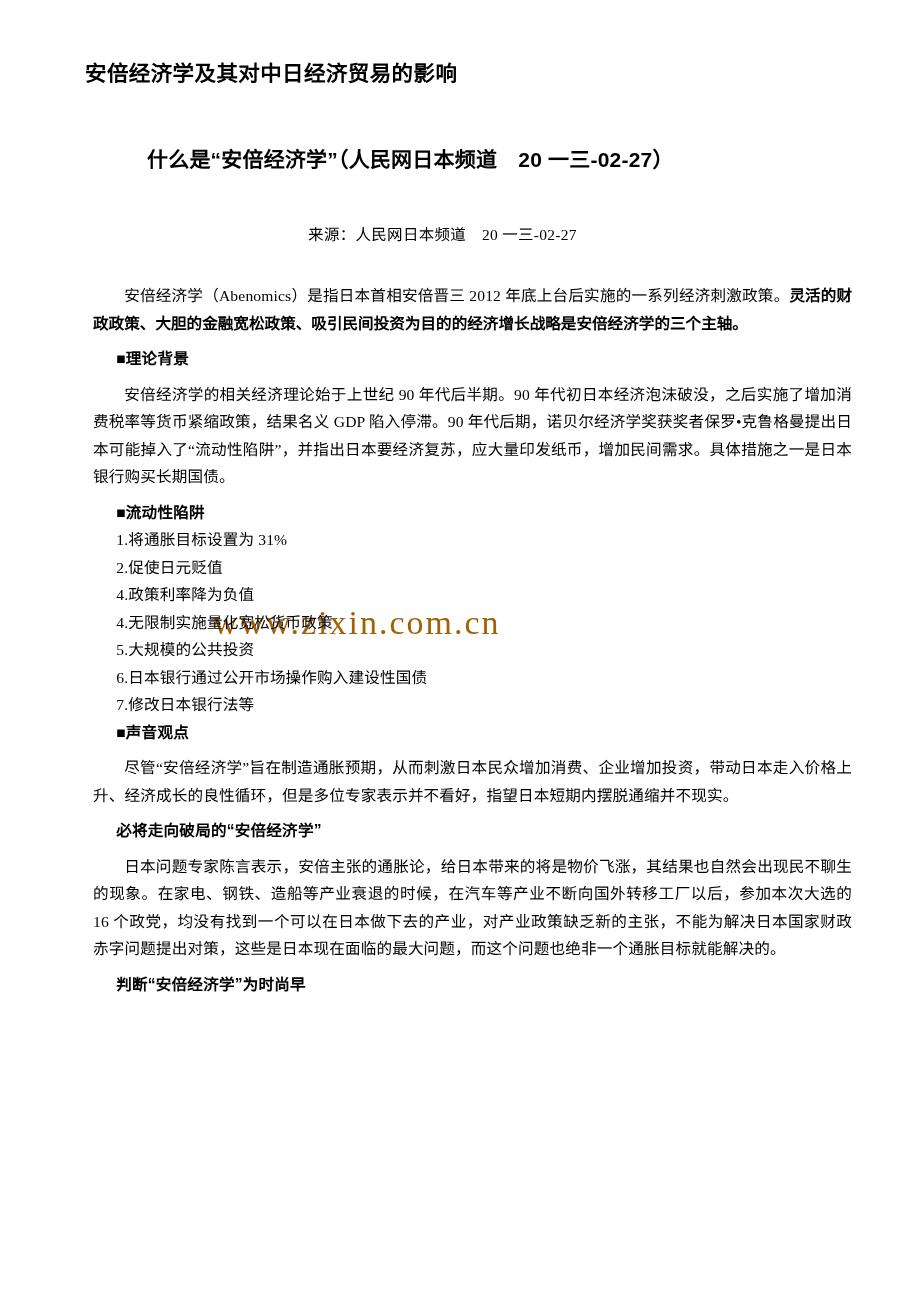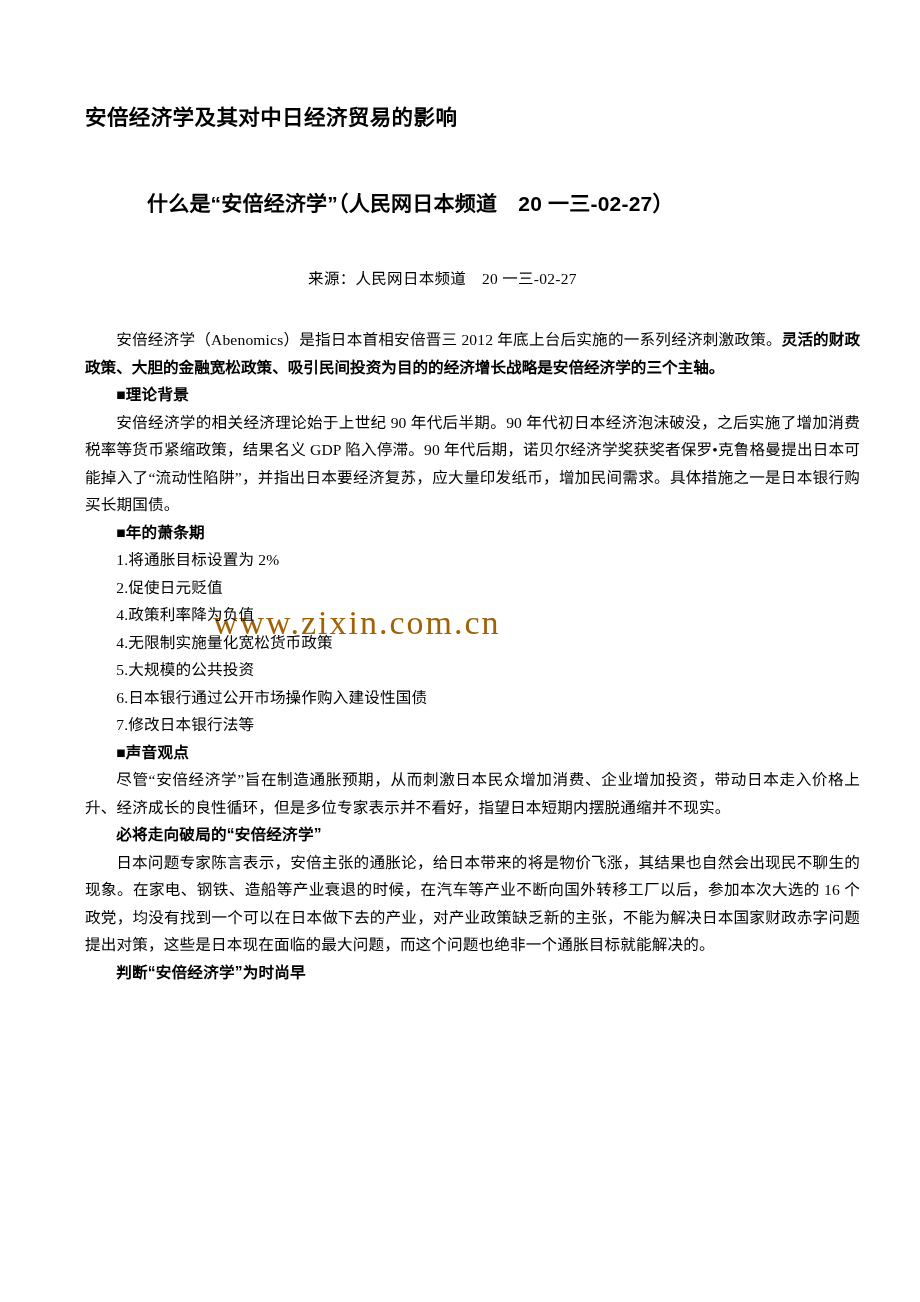--- a/index.html
+++ b/index.html
@@ -52,21 +52,21 @@
   }
 
   .layer {
     position: relative;
     z-index: 2;
   }
 
   
   .doc-title {
     margin: 0;
-    padding-top: 104px;
+    padding-top: 60px;
     font-size: 21.5px;
     font-weight: bold;
     line-height: 1.35;
     letter-spacing: 0.4px;
     font-family: "Liberation Serif", "DejaVu Serif", serif;
   }
 
   .doc-subtitle {
     margin: 10px;
     padding-top: 46px;
@@ -83,21 +83,21 @@
     padding-top: 38px;
     text-align: center;
     padding-right: 60px;
     font-size: 15.5px;
     line-height: 1.4;
     letter-spacing: 0.3px;
   }
 
   
   p.body-text {
-    margin: 0;
+    margin: 8px;
     font-size: 15.6px;
     line-height: 27.5px;
     text-align: justify;
     text-justify: inter-ideograph;
     letter-spacing: 0.15px;
   }
 
   p.first-para {
     padding-top: 24px;
   }
@@ -160,23 +160,23 @@
 
     <h2 class="doc-subtitle">什么是“安倍经济学”（人民网日本频道　20 一三-02-27）</h2>
 
     <p class="doc-source">来源：人民网日本频道　20 一三-02-27</p>
 
     <p class="body-text first-para indent"><span>安倍经济学（Abenomics）是指日本首相安倍晋三 2012 年底上台后实施的一系列经济刺激政策。</span><span class="b">灵活的财政政策、大胆的金融宽松政策、吸引民间投资为目的的经济增长战略是安倍经济学的三个主轴。</span></p>
 
     <h3 class="section-head">■理论背景</h3>
     <p class="body-text indent">安倍经济学的相关经济理论始于上世纪 90 年代后半期。90 年代初日本经济泡沫破没，之后实施了增加消费税率等货币紧缩政策，结果名义 GDP 陷入停滞。90 年代后期，诺贝尔经济学奖获奖者保罗•克鲁格曼提出日本可能掉入了“流动性陷阱”，并指出日本要经济复苏，应大量印发纸币，增加民间需求。具体措施之一是日本银行购买长期国债。</p>
 
-    <h3 class="section-head">■年的萧条期</h3>
+    <h3 class="section-head">■流动性陷阱</h3>
     <ol class="measure-list">
-      <li>1.将通胀目标设置为 2%</li>
+      <li>1.将通胀目标设置为 31%</li>
       <li>2.促使日元贬值</li>
       <li>4.政策利率降为负值</li>
       <li>4.无限制实施量化宽松货币政策</li>
       <li>5.大规模的公共投资</li>
       <li>6.日本银行通过公开市场操作购入建设性国债</li>
       <li>7.修改日本银行法等</li>
     </ol>
 
     <h3 class="section-head">■声音观点</h3>
     <p class="body-text indent">尽管“安倍经济学”旨在制造通胀预期，从而刺激日本民众增加消费、企业增加投资，带动日本走入价格上升、经济成长的良性循环，但是多位专家表示并不看好，指望日本短期内摆脱通缩并不现实。</p>

